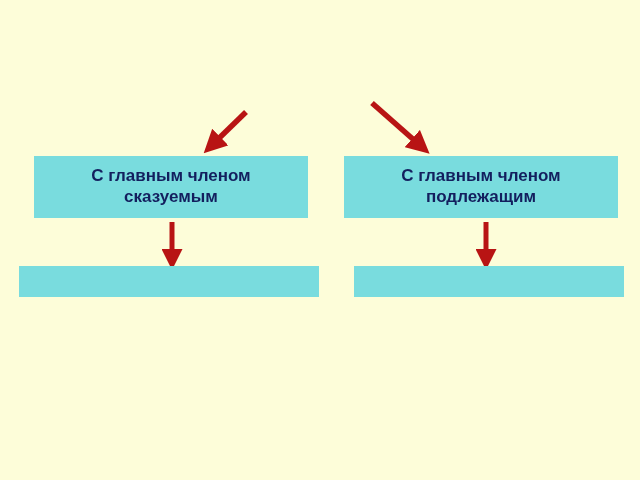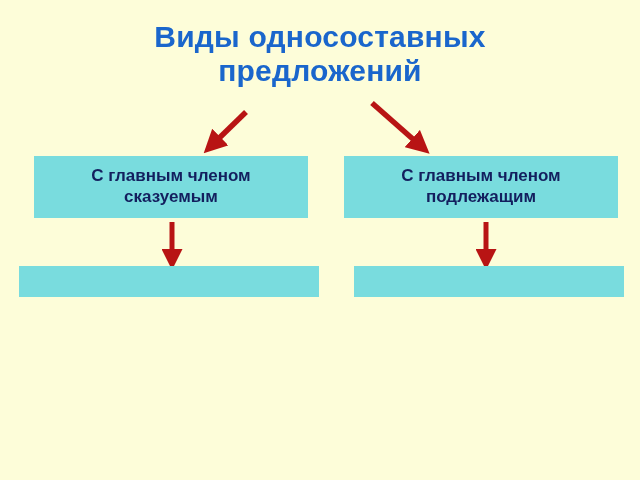--- a/index.html
+++ b/index.html
@@ -78,22 +78,20 @@
     width: 640px;
     height: 480px;
     pointer-events: none;
   }
 </style>
 </head>
 <body>
 
 <div id="slide">
 
-  <div id="slide-title">Виды односоставных
-предложений</div>
 
   <svg class="arrow-layer" viewBox="0 0 640 480" width="640" height="480">
     <defs>
       <marker id="ah" markerWidth="4.2" markerHeight="4.2" refX="2.6" refY="2.1" orient="auto" markerUnits="strokeWidth">
         <path d="M0,0 L4.2,2.1 L0,4.2 z" fill="#b81414"></path>
       </marker>
     </defs>
     <line x1="246" y1="112" x2="210" y2="147" stroke="#b81414" stroke-width="5.5" marker-end="url(#ah)"></line>
     <line x1="372" y1="103" x2="423" y2="148" stroke="#b81414" stroke-width="5.5" marker-end="url(#ah)"></line>
     <line x1="172" y1="222" x2="172" y2="262" stroke="#b81414" stroke-width="5" marker-end="url(#ah)"></line>

